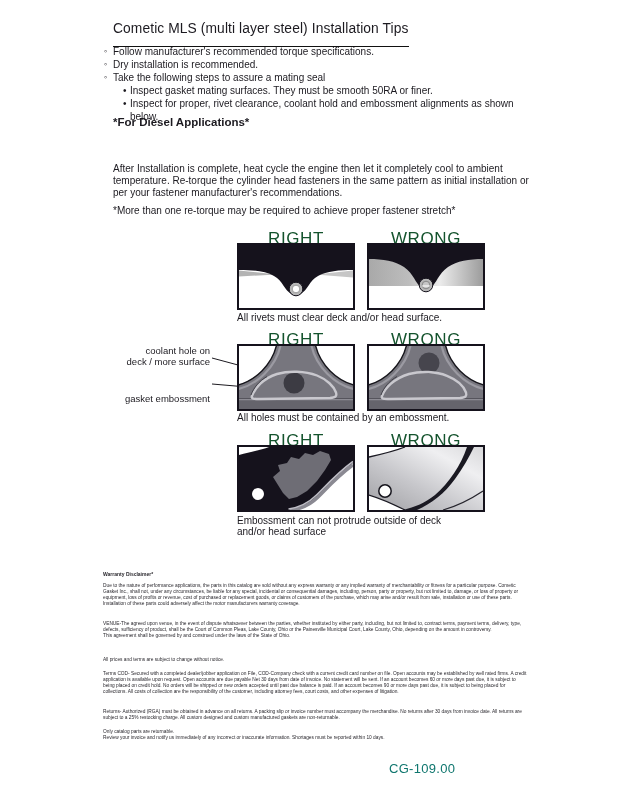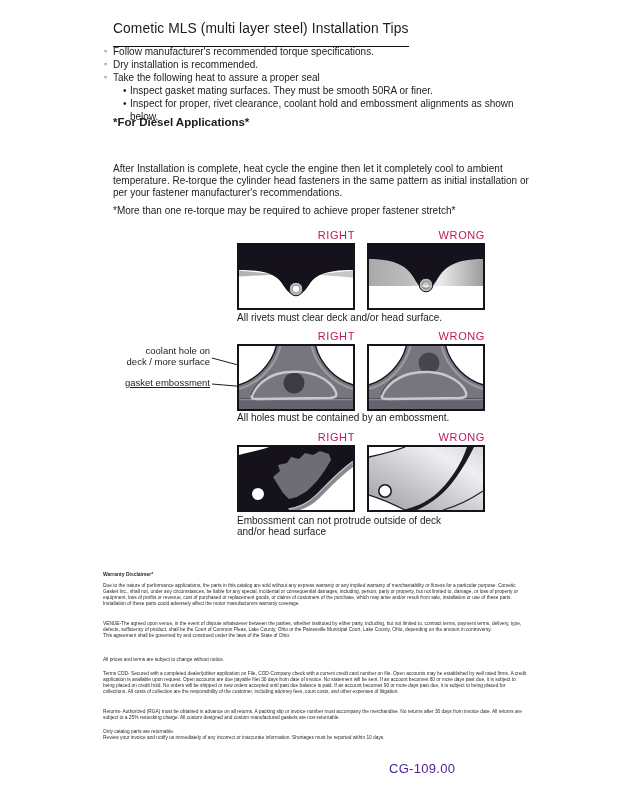--- a/index.html
+++ b/index.html
@@ -9,56 +9,56 @@
   .title{left:113px;top:21px;font-size:13.8px;font-weight:normal;
          border-bottom:1.6px solid #111;padding-bottom:10px;letter-spacing:0.1px;}
   .tips{left:104px;top:45px;width:440px;font-size:10px;line-height:13px;}
   .bullet-row{display:flex;}
   .marker{width:9px;flex:0 0 9px;font-size:9px;line-height:13px;}
   .sub{margin-left:19px;}
   .sub .marker{width:7px;flex:0 0 7px;font-size:10px;}
   .diesel-heading{left:113px;top:116px;font-size:11.5px;font-weight:bold;}
   .body-para{left:113px;width:432px;font-size:10px;line-height:12px;}
   .p1{top:132px;} .p2{top:163px;} .note{top:205px;}
-  .fig-label{width:118px;text-align:right;font-size:11px;letter-spacing:0.6px;color:#be185d;}
+  .fig-label{width:118px;text-align:center;font-size:17px;letter-spacing:0.6px;color:#14532d;}
   .lr{left:237px;} .lw{left:367px;}
   .t1{top:229px;} .t2{top:330px;} .t3{top:431px;}
   .figbox{width:114px;height:63px;border:2px solid #15121c;background:#fff;}
   .b1{top:243px;} .b2{top:344px;} .b3{top:445px;}
   .caption{left:237px;font-size:10px;line-height:11px;color:#1c1a20;}
   .c1{top:312px;width:280px;} .c2{top:412px;width:280px;} .c3{top:515px;width:225px;}
   .annot{font-size:9.5px;line-height:10.5px;text-align:right;width:115px;left:95px;white-space:pre-line;}
-  .a1{top:346px;} .a2{top:378px;text-decoration:underline;}
+  .a1{top:346px;} .a2{top:394px;}
   .leader-svg{left:210px;top:346px;}
   .legal{left:103px;width:424px;font-size:4.8px;line-height:5.9px;color:#2a282e;}
   .legal-h{top:572px;font-weight:bold;font-size:5px;}
   .pre{white-space:pre-line;}
   .lp1{top:583px;} .lp2{top:621px;} .lp3{top:657px;} .lp4{top:671px;} .lp5{top:709px;} .lp6{top:729px;}
-  .code{left:389px;top:761px;font-size:13px;letter-spacing:0.3px;color:#4c1d95;}
+  .code{left:389px;top:761px;font-size:13px;letter-spacing:0.3px;color:#0f766e;}
   svg{display:block;}
 </style>
 </head>
 <body>
 
 <div class="page">
 
   <div class="abs title">Cometic MLS (multi layer steel) Installation Tips</div>
 
   <div class="abs tips">
     <div class="bullet-row">
       <span class="marker">◦</span>
       <span>Follow manufacturer's recommended torque specifications.</span>
     </div>
     <div class="bullet-row">
       <span class="marker">◦</span>
       <span>Dry installation is recommended.</span>
     </div>
     <div class="bullet-row">
       <span class="marker">◦</span>
-      <span>Take the following heat to assure a proper seal</span>
+      <span>Take the following steps to assure a mating seal</span>
     </div>
     <div class="bullet-row sub">
       <span class="marker">•</span>
       <span>Inspect gasket mating surfaces.  They must be smooth 50RA or finer.</span>
     </div>
     <div class="bullet-row sub">
       <span class="marker">•</span>
       <span>Inspect for proper, rivet clearance, coolant hold and embossment alignments as shown below.</span>
     </div>
   </div>

